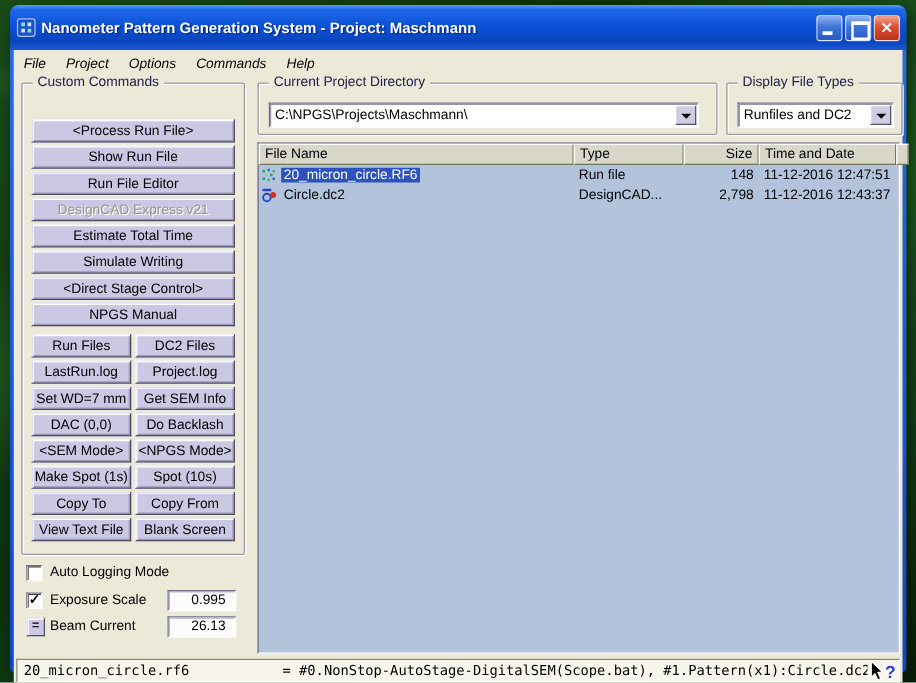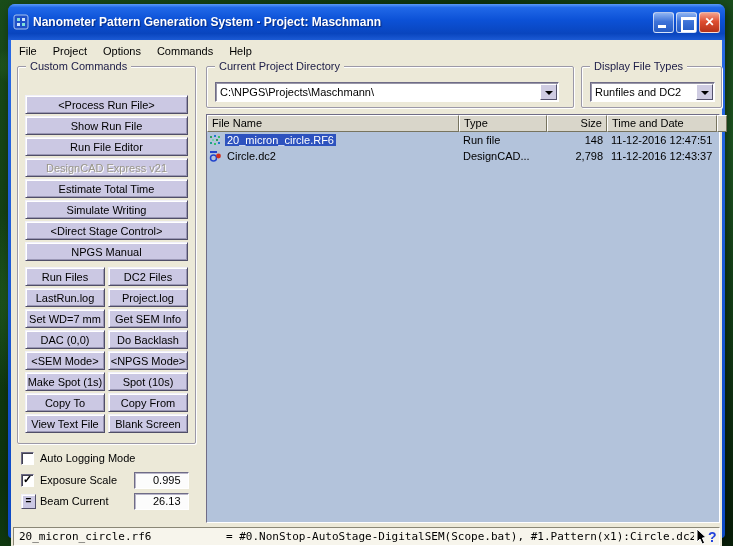--- a/index.html
+++ b/index.html
@@ -42,21 +42,21 @@
   }
   .cb-blue{ background:linear-gradient(180deg,#8FB4F2,#3E73D8 45%,#255BC4); }
   .cb-red { background:linear-gradient(180deg,#F4A28C,#DE4E31 45%,#B5321A); }
   .cb-min::after{ content:""; position:absolute; left:4px; bottom:4px; width:8px; height:3px; background:#fff; }
   .cb-max::after{ content:""; position:absolute; left:4px; top:4px; width:11px; height:10px; border:2px solid #fff; border-top-width:3px; }
   .cb-close::after{ content:"✕"; position:absolute; left:0; top:0; width:19px; height:19px; color:#fff; font:bold 12px/19px "Liberation Sans",sans-serif; text-align:center; }
 
   .client{ position:relative; width:711px; height:508px; background:#ECE9D8; }
 
   
-  .menubar{ position:absolute; left:0; top:0; width:711px; height:21px; display:flex; align-items:center; font-size:11px; color:#000; }
+  .menubar{ position:absolute; left:0; top:0; width:711px; height:21px; display:flex; align-items:center; font-size:11px; color:#000;font-style:italic; }
   .menu-item{ padding:3px 8px; }
 
   
   .group{ position:absolute; border:1px solid #9C99A8; border-radius:2px; box-shadow:inset 1px 1px 0 #FFFFFF, 1px 1px 0 #FFFFFF; }
   .group-label{ position:absolute; top:-7px; left:8px; background:#ECE9D8; padding:0 4px; font-size:11px; color:#20204A; white-space:nowrap; }
 
   .g-commands{ left:6px; top:26px; width:179px; height:378px; }
 
   .btn-stack{ margin:28px 7px 0 7px; display:flex; flex-direction:column; gap:2px; }
   .btn-grid{ margin:6px 7px 0 7px; display:grid; grid-template-columns:1fr 1fr; gap:2px 3px; }

